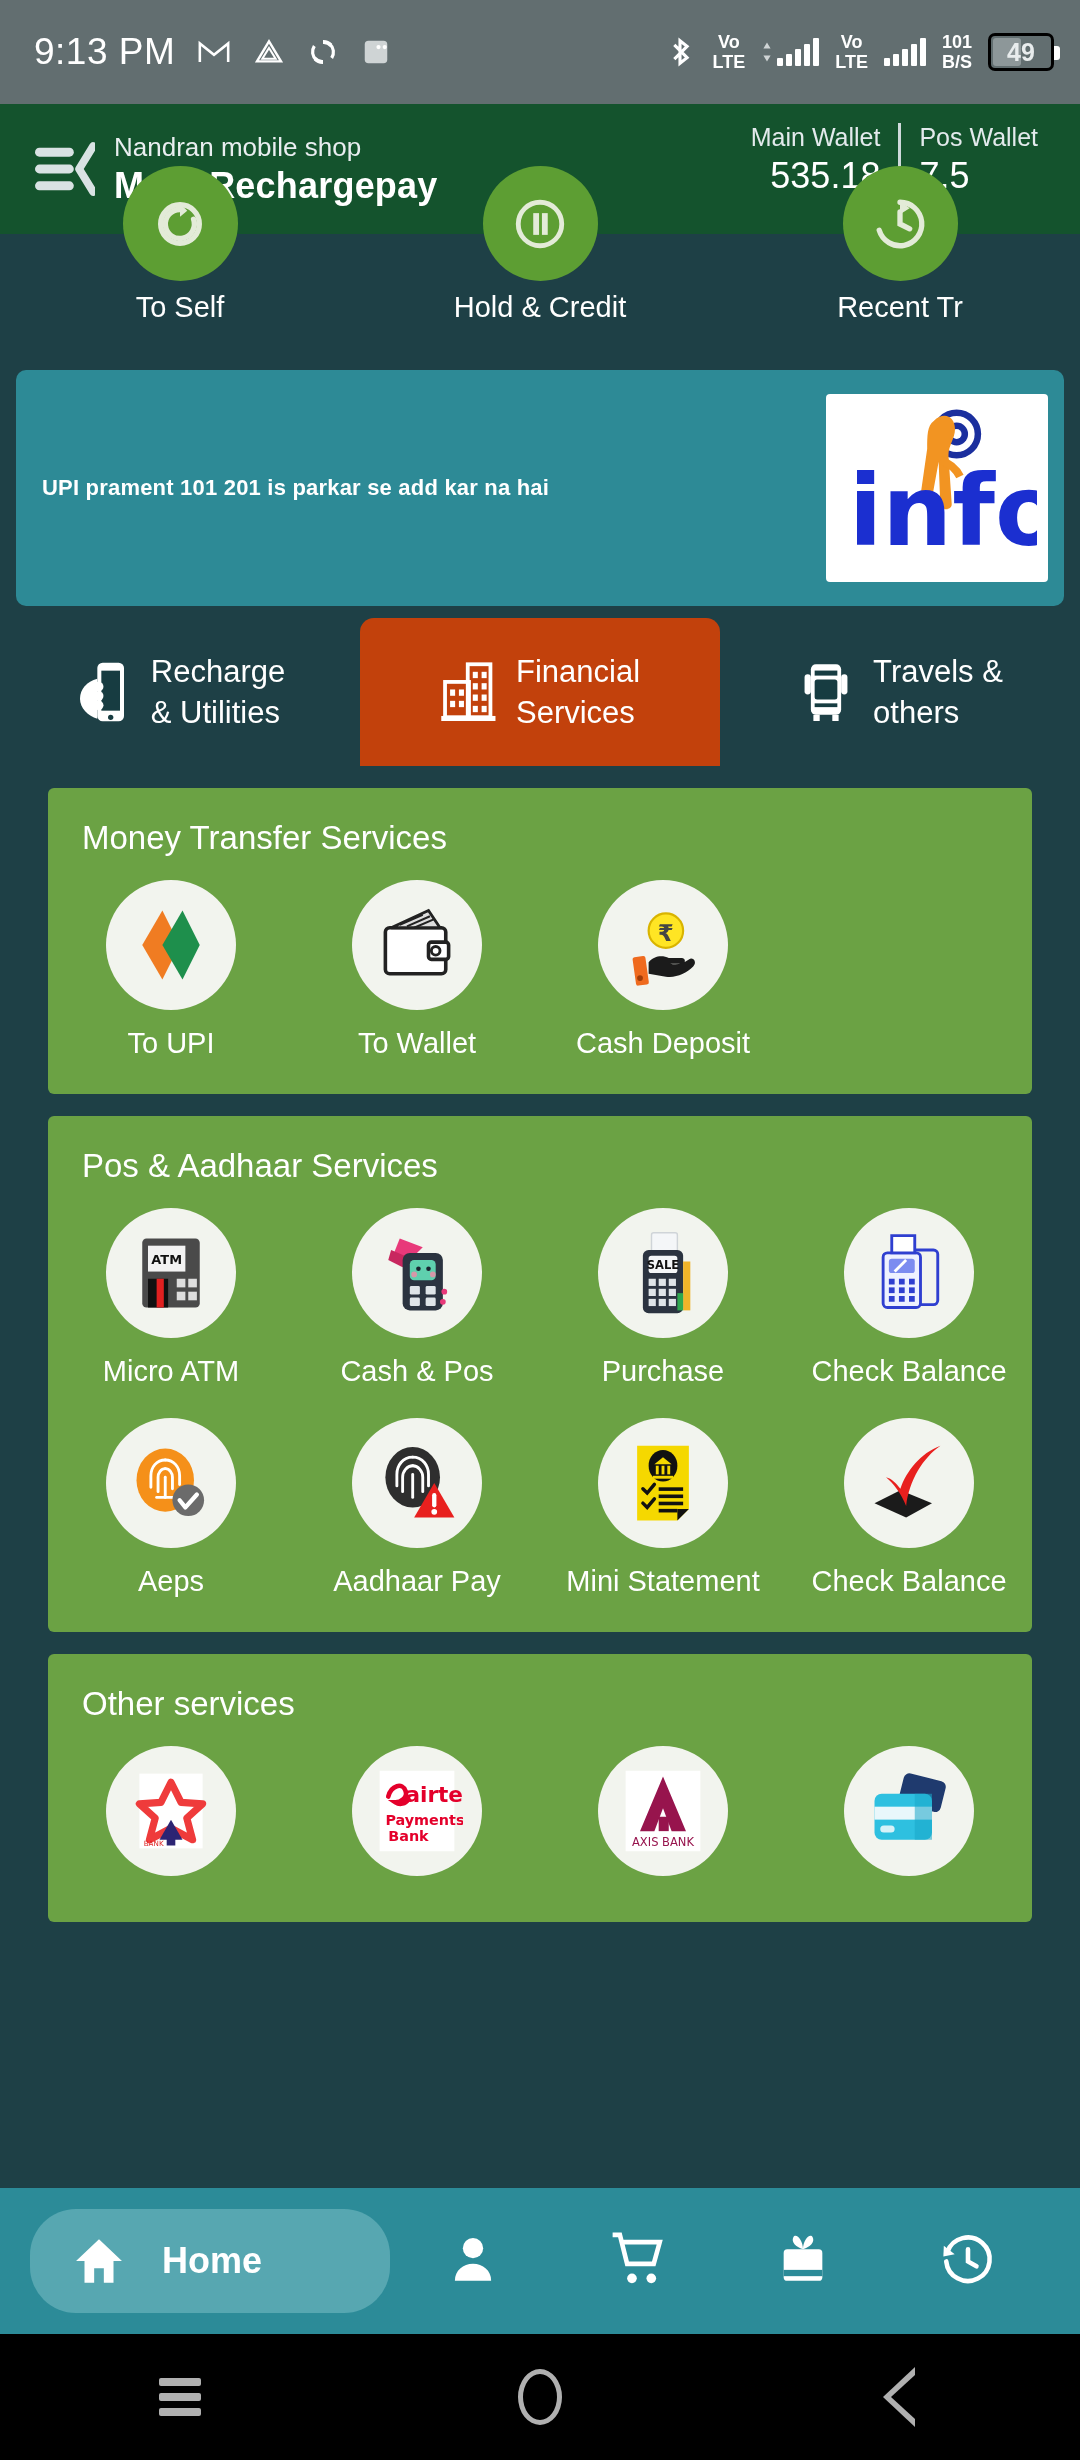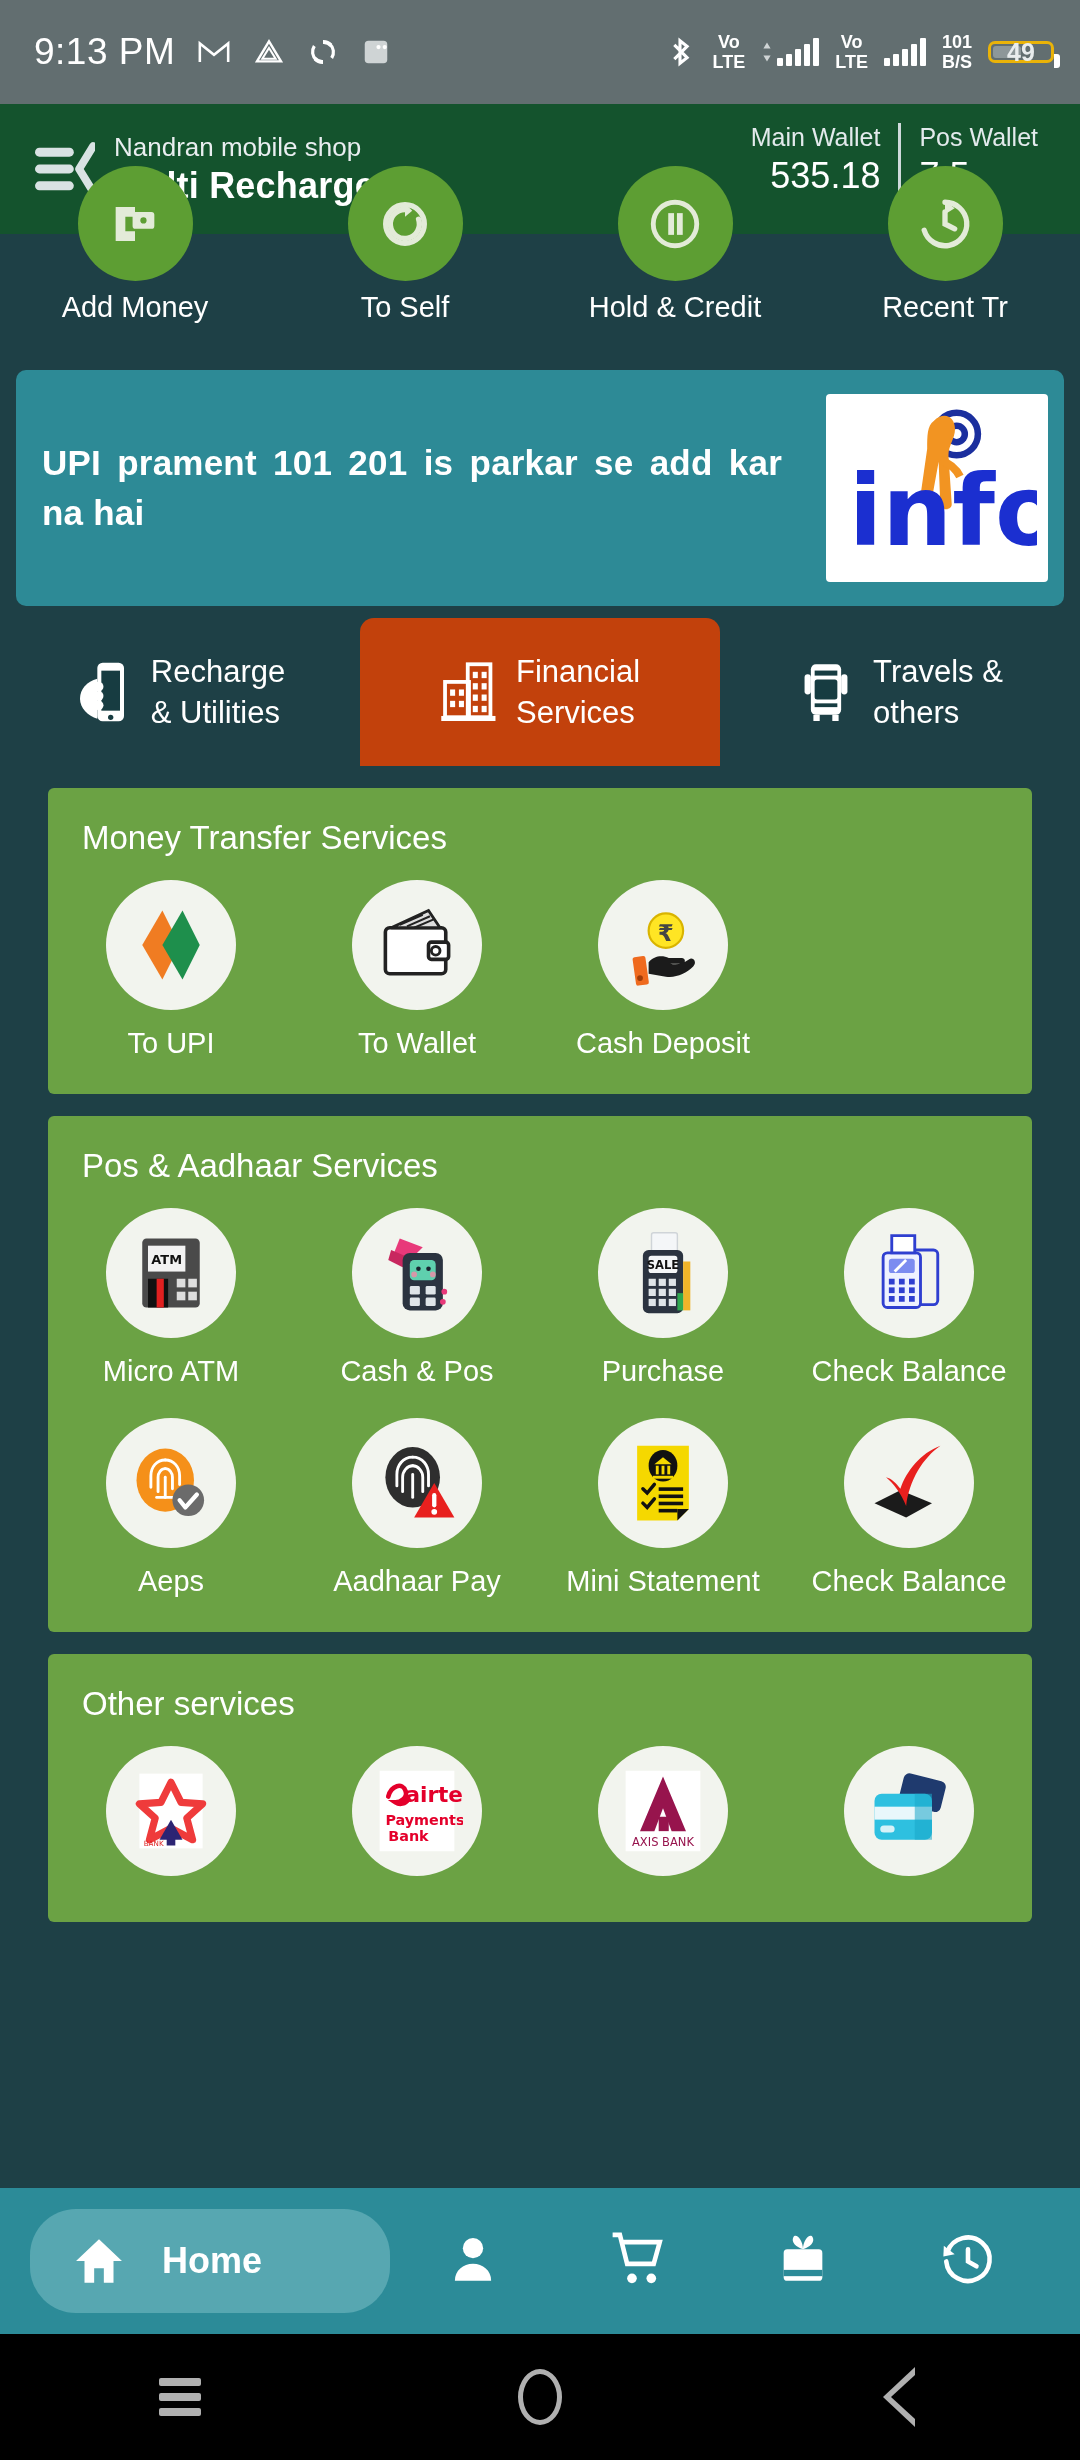--- a/index.html
+++ b/index.html
@@ -22,21 +22,21 @@
   .sb-right{ display:flex; align-items:center; gap:16px; }
   .sb-icon{ display:inline-flex; align-items:center; }
   .vo-lte{ font-size:18px; line-height:20px; font-weight:bold; text-align:center; }
   .sig{ display:flex; align-items:flex-end; gap:3px; height:28px; }
   .sig i{ display:block; width:6px; background:#fff; border-radius:1px; }
   .sig i:nth-child(1){height:8px} .sig i:nth-child(2){height:12px}
   .sig i:nth-child(3){height:17px} .sig i:nth-child(4){height:22px}
   .sig i:nth-child(5){height:28px}
   .netspeed{ font-size:18px; line-height:20px; font-weight:bold; text-align:center; }
   .battery{
-    width:66px; height:22px; border:3px solid #eab308; border-radius:7px;
+    width:66px; height:38px; border:3px solid #000000; border-radius:7px;
     display:flex; align-items:center; justify-content:center; position:relative;
   }
   .battery::after{
     content:""; position:absolute; right:-9px; top:10px; width:6px; height:14px;
     background:#fff; border-radius:0 3px 3px 0;
   }
   .battery span{ font-size:25px; font-weight:bold; color:#e8eced; }
   .battery .fill{ position:absolute; left:2px; top:2px; bottom:2px; width:46%; background:#8d9799; border-radius:3px; }
   .battery span{ position:relative; z-index:2; }
 
@@ -70,21 +70,21 @@
   .qcircle svg{ width:58px; height:58px; }
   .qlabel{ color:#ffffff; font-size:29px; margin-top:10px; }
 
   
   .banner-wrap{ background:#1e4046; padding:8px 16px 0 16px; }
   .banner{
     background:#2d8a96; border-radius:10px; height:236px;
     display:flex; align-items:center; padding:0 26px; position:relative;
   }
   .banner-text{
-    color:#ffffff; font-size:35px; font-weight:bold; line-height:50px;
+    color:#ffffff; font-size:22px; font-weight:bold; line-height:50px;
     max-width:740px; text-align:justify; letter-spacing:.2px;
   }
   .banner-img{
     position:absolute; right:16px; top:24px; width:222px; height:188px;
     background:#ffffff; border-radius:4px; display:flex; align-items:center; justify-content:center;
     overflow:hidden;
     margin-left:40px;
   }
 
   
@@ -244,30 +244,20 @@
     </div>
     <div class="wdivider"></div>
     <div class="wallet">
       <div class="wlbl">Pos Wallet</div>
       <div class="wval">7.5</div>
     </div>
   </div>
 </div>
 
 <div class="quick">
-  <div class="qitem">
-    <div class="qcircle">
-      <svg viewBox="0 0 24 24">
-          <path fill="#e3ebd8" d="M4 5h8v4H8v6h4v4H4z"></path>
-          <rect x="11" y="7" width="9" height="7" rx="1.2" fill="#e3ebd8"></rect>
-          <circle cx="15.5" cy="10.5" r="1.3" fill="#5d9e33"></circle>
-        </svg>
-    </div>
-    <div class="qlabel">Add Money</div>
-  </div>
   <div class="qitem">
     <div class="qcircle">
       <svg viewBox="0 0 24 24">
           <circle cx="12" cy="12" r="8" fill="none" stroke="#e3ebd8" stroke-width="2.2"></circle>
           <path d="M12 6a6 6 0 1 0 5.6 4" fill="none" stroke="#e3ebd8" stroke-width="2.2" stroke-linecap="round"></path>
           <path d="M12 3.5 15 6.5 12 9z" fill="#e3ebd8"></path>
         </svg>
     </div>
     <div class="qlabel">To Self</div>
   </div>

